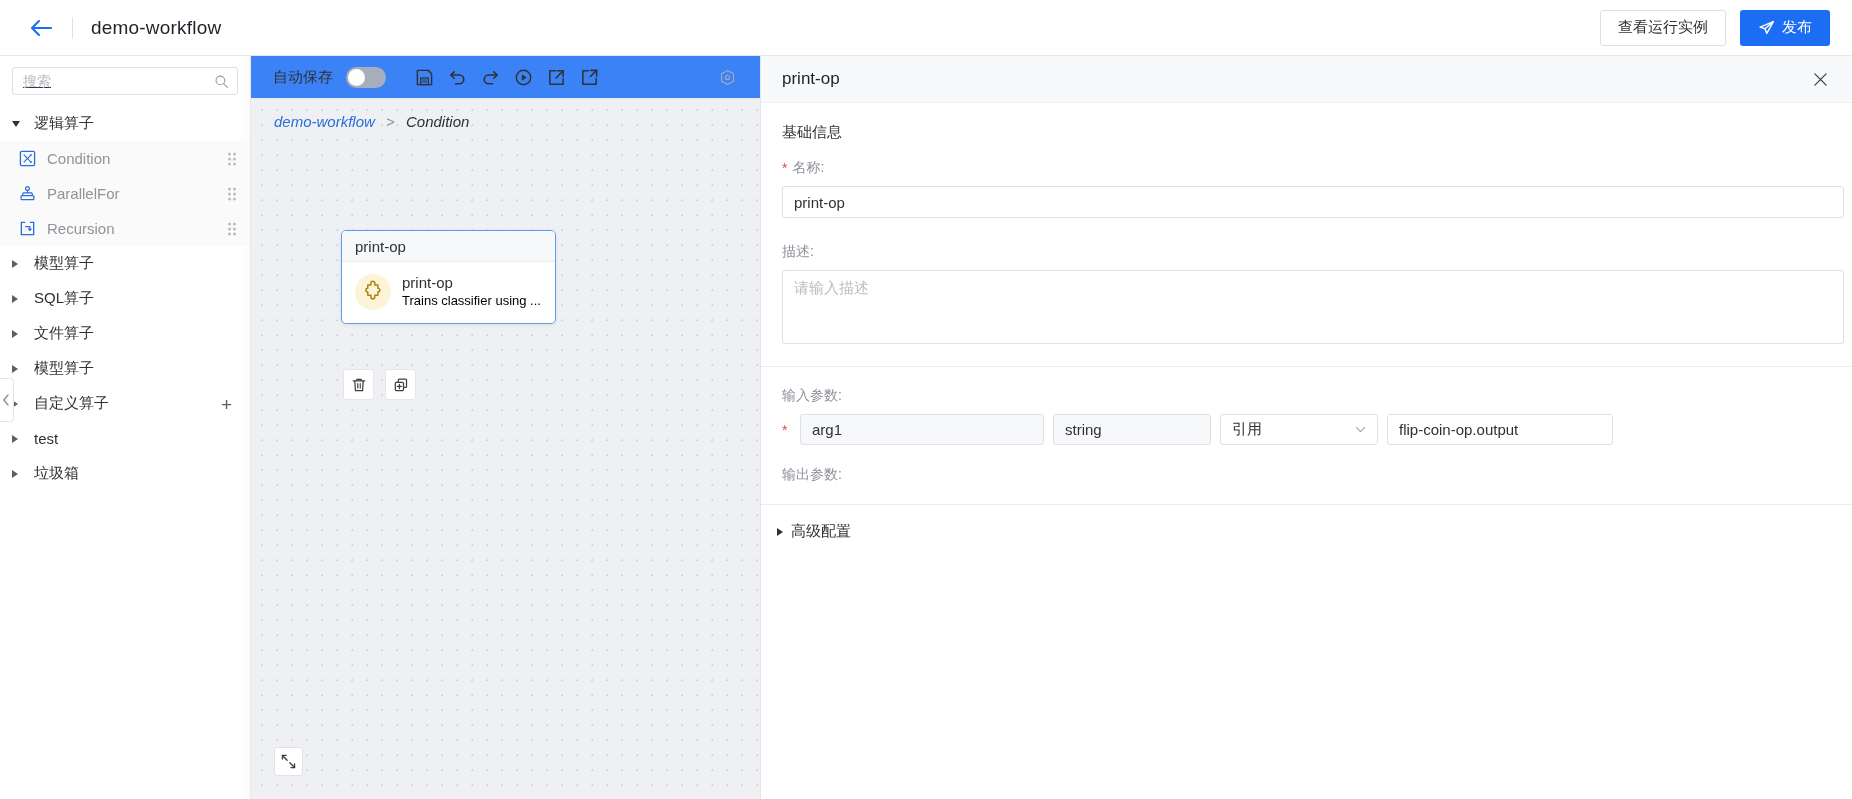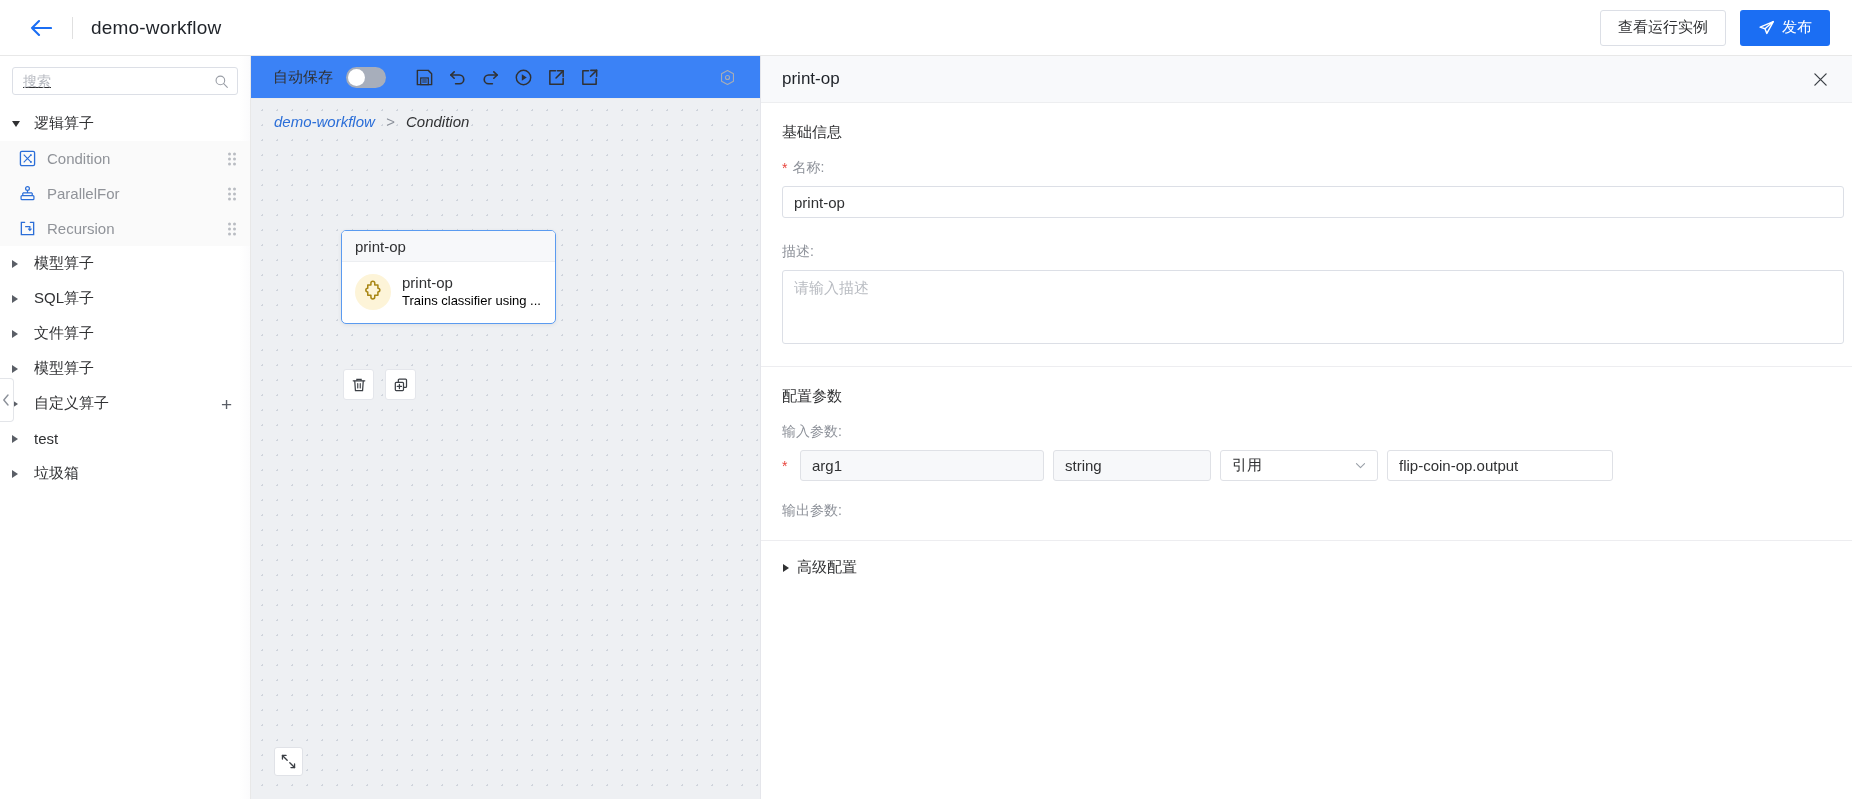--- a/index.html
+++ b/index.html
@@ -195,21 +195,21 @@
     font-size: 15px; color: #303133; font-family: inherit; outline: none; padding: 0 11px;
   }
   .pin-name { width: 244px; }
   .pin-type { width: 158px; }
   .pin-select {
     width: 158px; display: flex; align-items: center; justify-content: space-between;
     background: #fff; cursor: pointer; gap: 25px;
   }
   .pin-value { width: 226px; background: #fff; }
   .adv-row {
-    display: flex; align-items: center; gap: 8px; padding: 0 22px; margin-top: 17px;
+    display: flex; align-items: center; gap: 8px; padding: 0 16px; margin-top: 17px;
     font-size: 15px; color: #303133; cursor: pointer;
   }
   .tri-right {
     width: 0; height: 0; border-left: 6px solid #303133;
     border-top: 4px solid transparent; border-bottom: 4px solid transparent;
   }
   .caret-down {
     width: 0; height: 0; border-top: 6px solid #303133;
     border-left: 4.5px solid transparent; border-right: 4.5px solid transparent;
   }
@@ -521,21 +521,20 @@
 
           <div class="field-label" style="margin-top:25px">
             <span>描述:</span>
           </div>
           <textarea class="text-area" placeholder="请输入描述" style=""></textarea>
         </div>
 
         <div class="divider"></div>
 
         <div class="section">
-          <div class="section-title">配置参数</div>
 
           <div class="field-label">输入参数:</div>
 
           <div class="param-row">
             <span class="param-star">*</span>
             <input class="pin pin-name" type="text" value="arg1" style="">
             <input class="pin pin-type" type="text" value="string" style="">
             <div class="pin pin-select">
               <span>引用</span>
               <svg width="11" height="11" viewBox="0 0 12 12">

